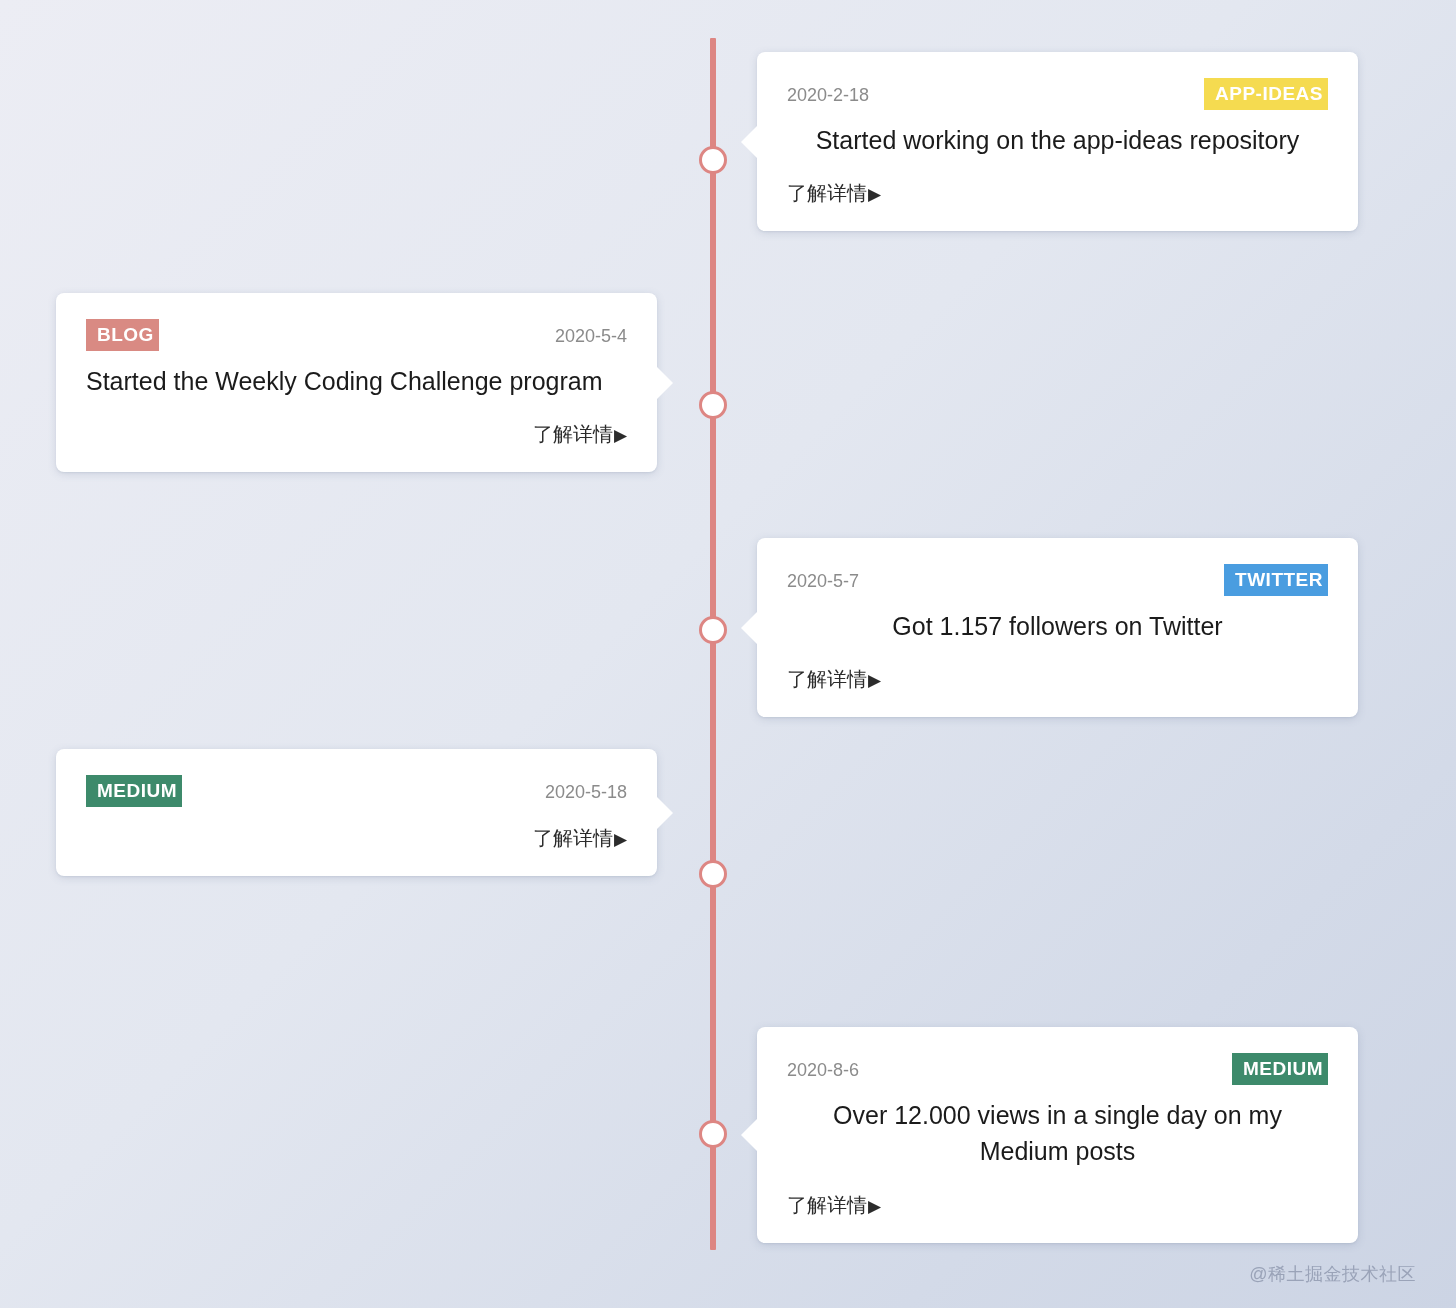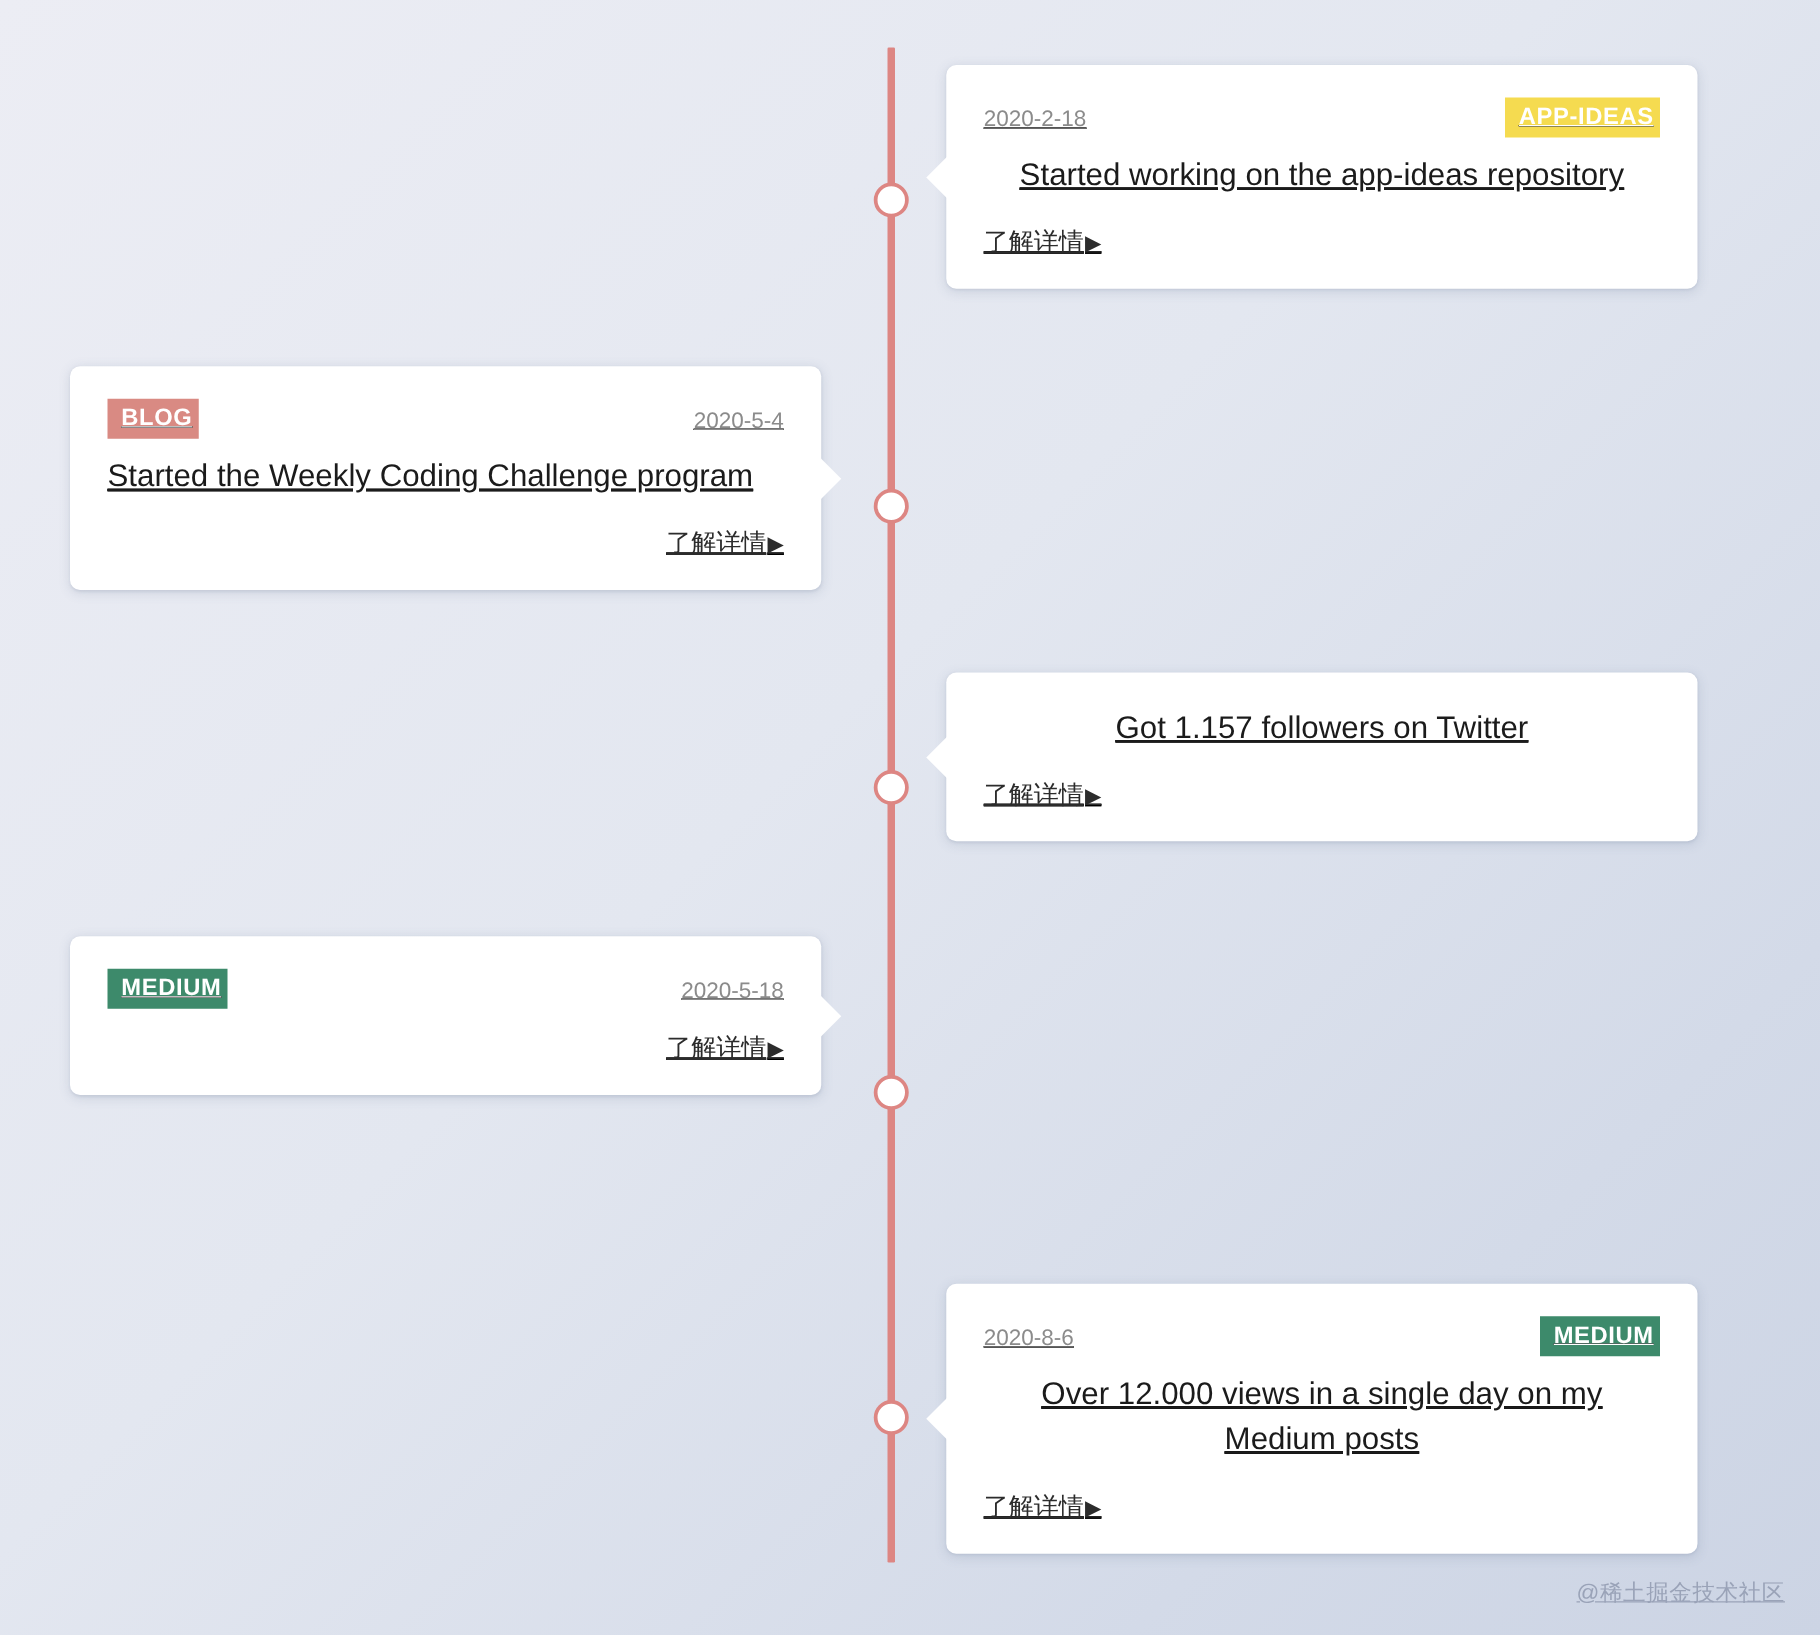--- a/index.html
+++ b/index.html
@@ -1,15 +1,15 @@
 <!DOCTYPE html>
 <html><head>
 <meta charset="utf-8">
 <style>
-  * { box-sizing: border-box; margin: 0; padding: 0; text-decoration: underline; }
+  * { box-sizing: border-box; margin: 0; padding: 0; }
 
   html, body {
     width: 1456px;
     height: 1308px;
     overflow: hidden;
   }
 
   body {
     font-family: "Liberation Sans", "DejaVu Sans", sans-serif;
     background: linear-gradient(135deg, #ecedf4 0%, #e3e7f0 45%, #d3dae8 80%, #ccd4e4 100%);
@@ -142,21 +142,21 @@
 
   #dot-0 { top: 146px; }
   #dot-1 { top: 391px; }
   #dot-2 { top: 616px; }
   #dot-3 { top: 860px; }
   #dot-4 { top: 1120px; }
 
   
   #watermark {
     position: absolute;
-    right: 28px;
+    right: 40px;
     bottom: 22px;
     font-size: 18px;
     color: #9aa3b8;
     letter-spacing: 0.5px;
     user-select: none;
   }
 </style>
 </head>
 <body>
 
@@ -184,20 +184,24 @@
         <span class="card-date">2020-5-4</span>
       </div>
       <div class="card-title">Started the Weekly Coding Challenge program</div>
       <a class="card-link"><span>了解详情</span><span class="link-caret">▶</span></a>
     </div>
   </div>
 
   <div class="timeline-dot" id="dot-2" style="border-color: rgb(221, 134, 131); background: rgb(255, 255, 255);"></div>
   <div class="entry right" id="entry-2">
     <div class="card">
+      <div class="card-head">
+        <span class="card-date">2020-5-7</span>
+        <span class="card-badge" style="background:#4a9de0">TWITTER</span>
+      </div>
       <div class="card-title">Got 1.157 followers on Twitter</div>
       <a class="card-link"><span>了解详情</span><span class="link-caret">▶</span></a>
     </div>
   </div>
 
   <div class="timeline-dot" id="dot-3" style="border-color: rgb(221, 134, 131); background: rgb(255, 255, 255);"></div>
   <div class="entry left" id="entry-3">
     <div class="card">
       <div class="card-head">
         <span class="card-badge" style="background:#3d8a6b">MEDIUM</span>

